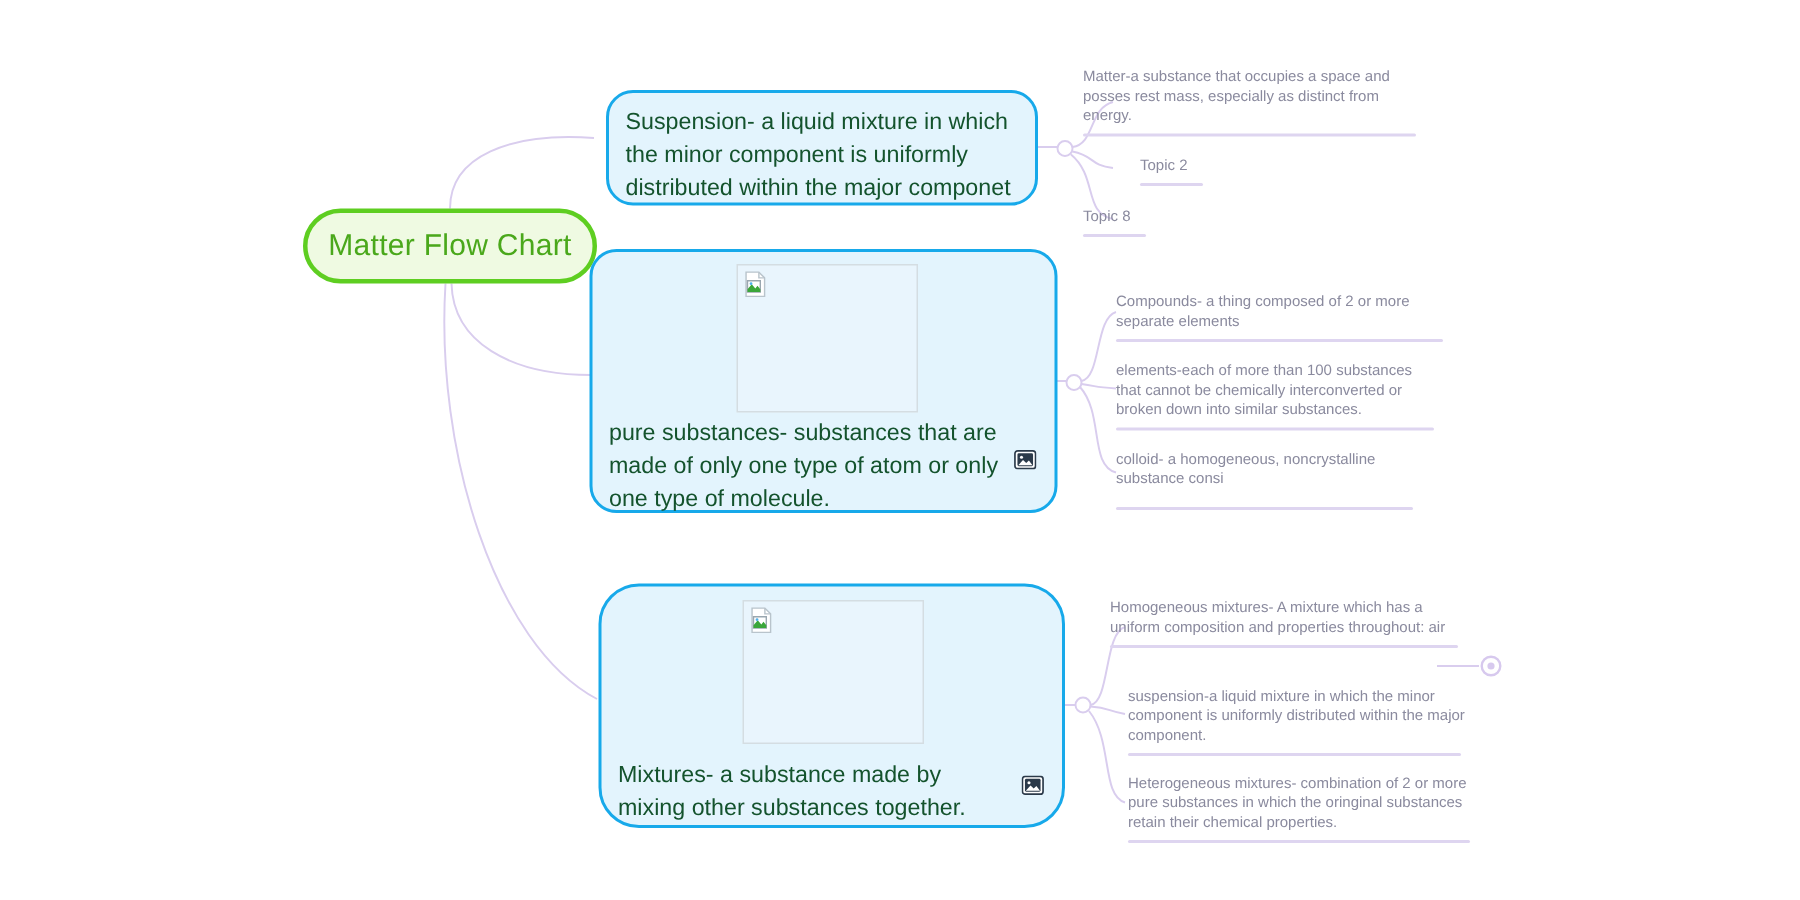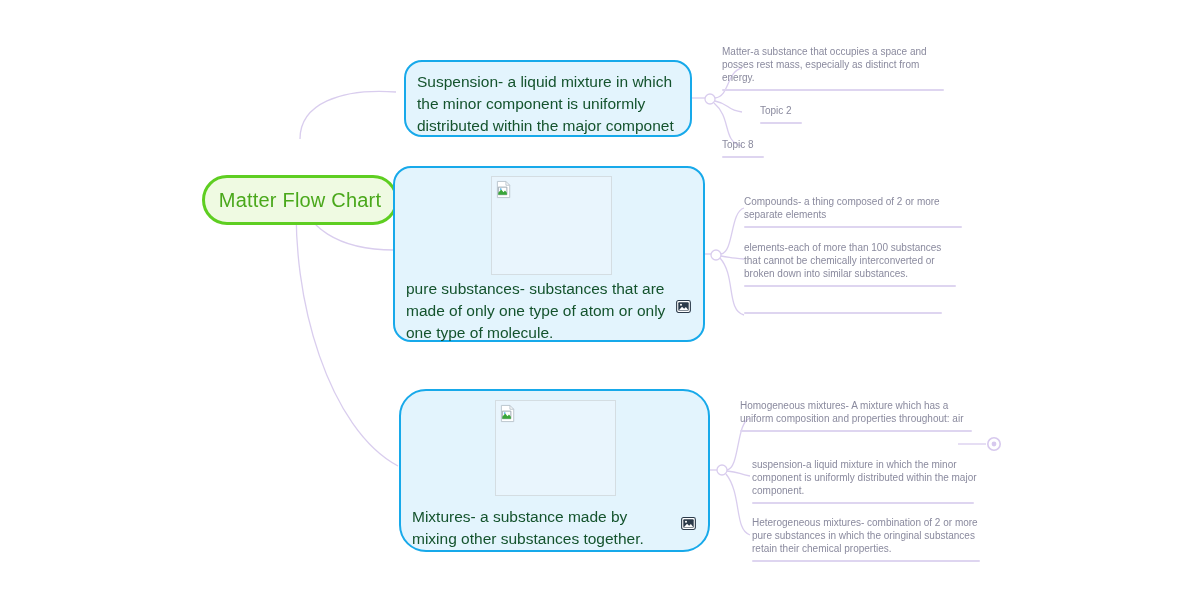--- a/index.html
+++ b/index.html
@@ -14,21 +14,20 @@
 
   
   .root-node{
     position:absolute;
     left:202px;top:139px;width:196px;height:50px;
     border:3px solid #5ece21;
     background:#effae2;
     border-radius:26px;
     display:flex;align-items:center;justify-content:center;
     box-sizing:border-box;
-    margin-top:36px;
   }
   .root-label{
     color:#4aa81b;font-size:20px;letter-spacing:.2px;white-space:nowrap;
   }
 
   
   .card{
     position:absolute;
     border:2px solid #17a9ea;
     background:#e3f4fd;
@@ -173,20 +172,21 @@
 
   <div class="subtopic" style="left:744px;top:195px;width:222px;">
     <span class="subtopic-text">Compounds- a thing composed of 2 or more separate elements</span>
     <span class="subtopic-rule" style="width:218px;"></span>
   </div>
   <div class="subtopic" style="left:744px;top:241px;width:216px;">
     <span class="subtopic-text">elements-each of  more than 100 substances that cannot be chemically interconverted or broken down into similar substances.</span>
     <span class="subtopic-rule" style="width:212px;"></span>
   </div>
   <div class="subtopic" style="left:744px;top:300px;width:202px;">
+    <span class="subtopic-text">colloid- a homogeneous, noncrystalline substance consi</span>
     <span class="subtopic-rule" style="width:198px;margin-top:12px;"></span>
   </div>
 
   <div class="subtopic" style="left:740px;top:399px;width:236px;">
     <span class="subtopic-text">Homogeneous mixtures- A mixture which has a uniform composition and properties throughout: air</span>
     <span class="subtopic-rule" style="width:232px;"></span>
   </div>
   <div class="subtopic" style="left:752px;top:458px;width:226px;">
     <span class="subtopic-text">suspension-a liquid mixture in which the minor component is uniformly distributed within the major component.</span>
     <span class="subtopic-rule" style="width:222px;"></span>

